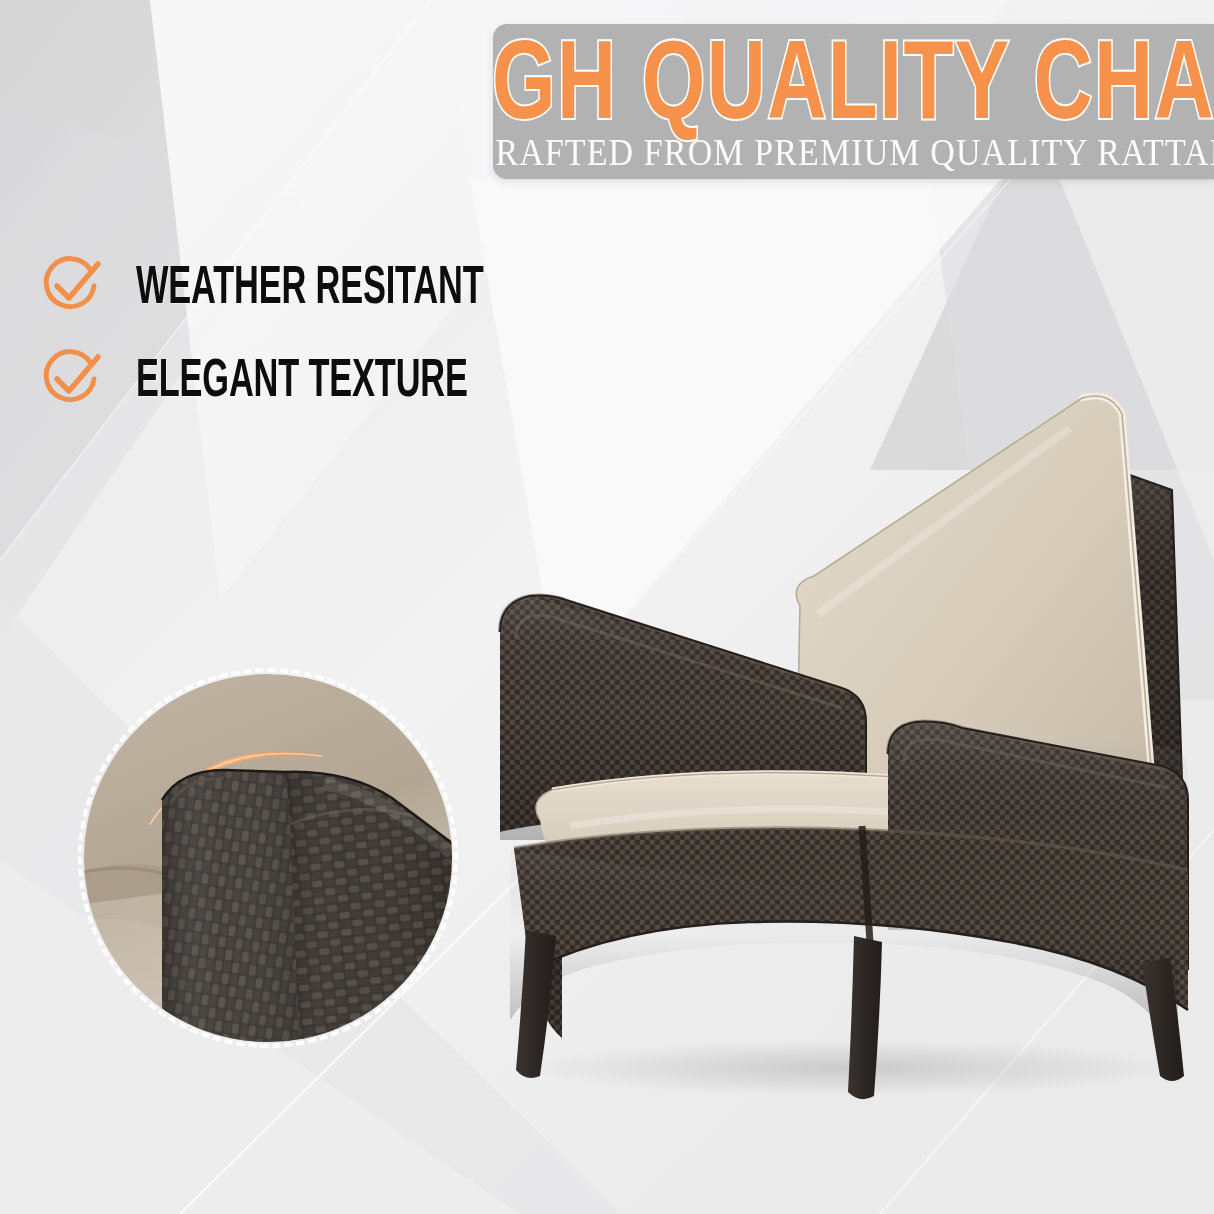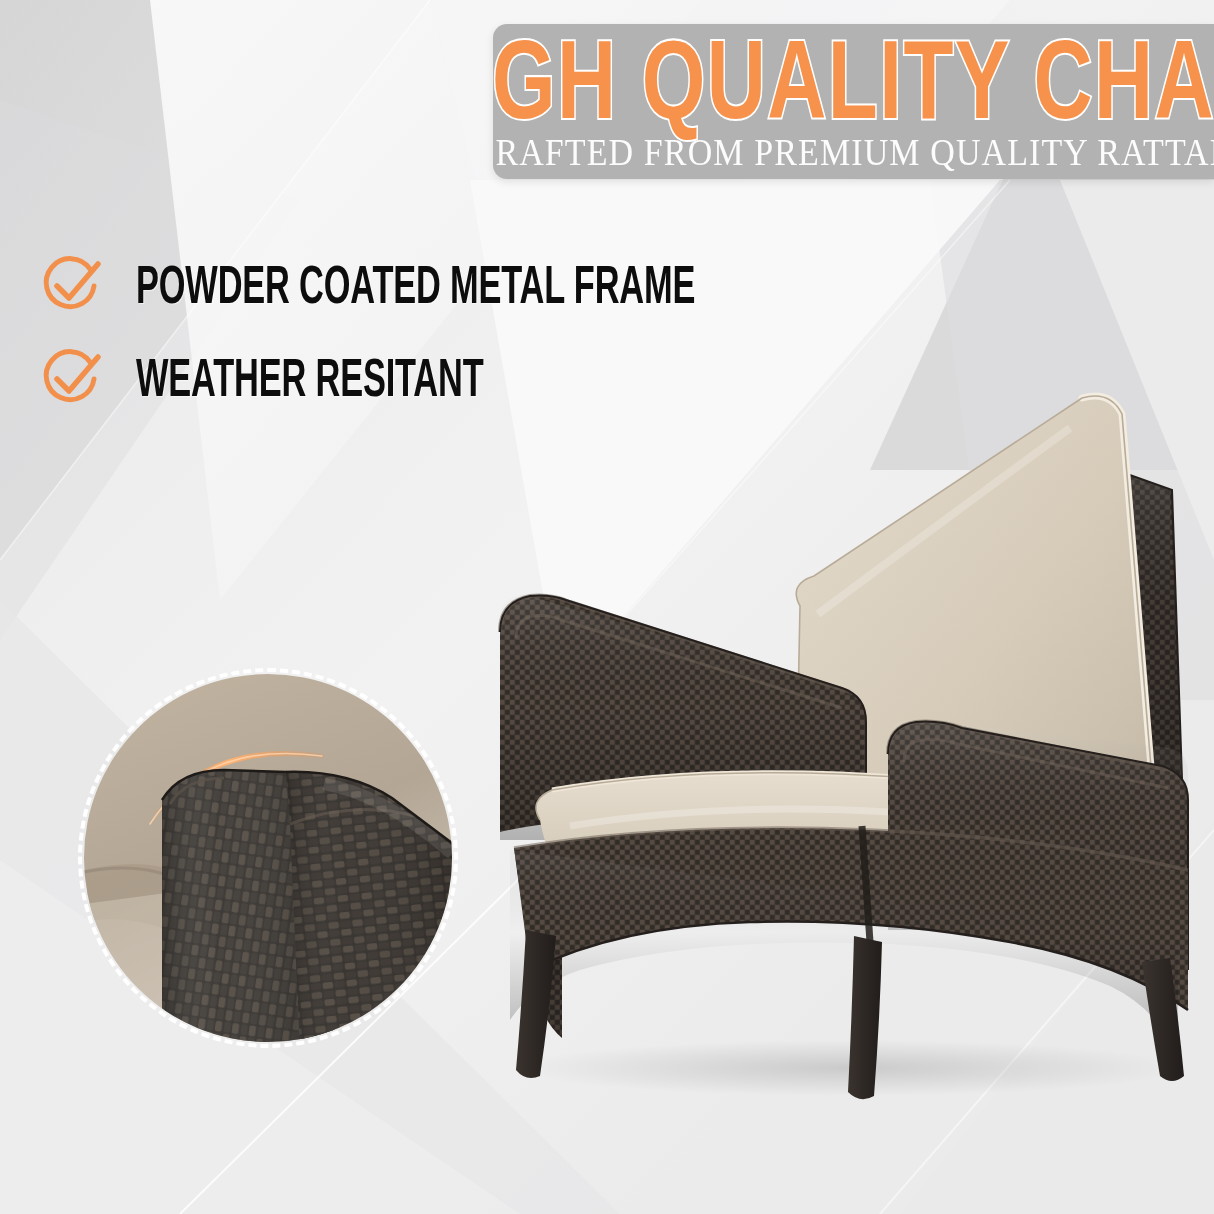--- a/index.html
+++ b/index.html
@@ -137,41 +137,41 @@
   </svg>
 </div>
 
 <div class="banner">
   <div class="banner-title">HIGH QUALITY CHAIR</div>
   <div class="banner-subtitle">CRAFTED FROM PREMIUM QUALITY RATTAN</div>
 </div>
 
 <div class="features">
 
-  <div class="feature">
-    <span class="tick">
-      <svg width="64" height="60" viewBox="0 0 64 60" xmlns="http://www.w3.org/2000/svg">
-        <path d="M50 14 A24 24 0 1 0 54 31" fill="none" stroke="#f2904b" stroke-width="5" stroke-linecap="round"></path>
-        <path d="M17 31 L29 43 L58 9" fill="none" stroke="#f2904b" stroke-width="5.5" stroke-linecap="round" stroke-linejoin="round"></path>
-      </svg>
-    </span>
-    <span class="flabel">POWDER COATED METAL FRAME</span>
-  </div>
 
 
   <div class="feature">
     <span class="tick">
       <svg width="64" height="60" viewBox="0 0 64 60" xmlns="http://www.w3.org/2000/svg">
         <path d="M50 14 A24 24 0 1 0 54 31" fill="none" stroke="#f2904b" stroke-width="5" stroke-linecap="round"></path>
         <path d="M17 31 L29 43 L58 9" fill="none" stroke="#f2904b" stroke-width="5.5" stroke-linecap="round" stroke-linejoin="round"></path>
       </svg>
     </span>
     <span class="flabel">WEATHER RESITANT</span>
   </div>
 
+  <div class="feature">
+    <span class="tick">
+      <svg width="64" height="60" viewBox="0 0 64 60" xmlns="http://www.w3.org/2000/svg">
+        <path d="M50 14 A24 24 0 1 0 54 31" fill="none" stroke="#f2904b" stroke-width="5" stroke-linecap="round"></path>
+        <path d="M17 31 L29 43 L58 9" fill="none" stroke="#f2904b" stroke-width="5.5" stroke-linecap="round" stroke-linejoin="round"></path>
+      </svg>
+    </span>
+    <span class="flabel">ELEGANT TEXTURE</span>
+  </div>
 
 </div>
 
 <div class="chair">
   <svg width="744" height="730" viewBox="0 0 744 730" xmlns="http://www.w3.org/2000/svg">
     <defs>
 
       <pattern id="weave" width="10" height="10" patternUnits="userSpaceOnUse">
         <rect width="10" height="10" fill="#423a34"></rect>
         <rect x="0" y="0" width="4.4" height="4.4" rx="1" fill="#564b43"></rect>

